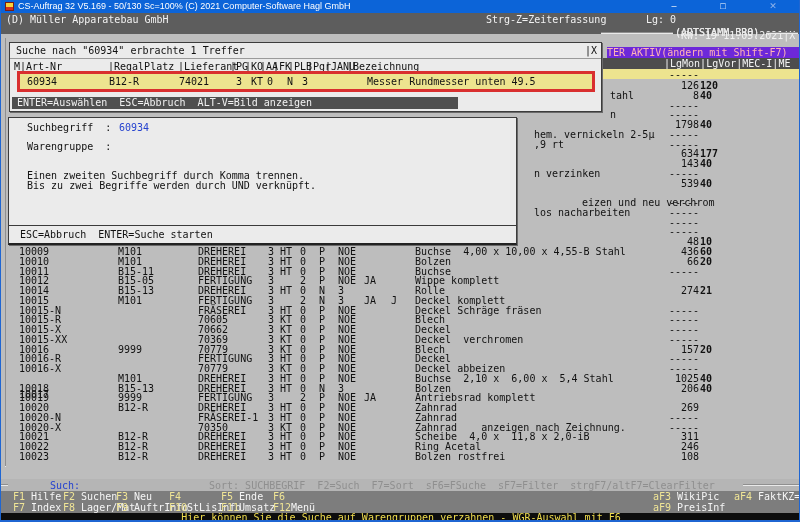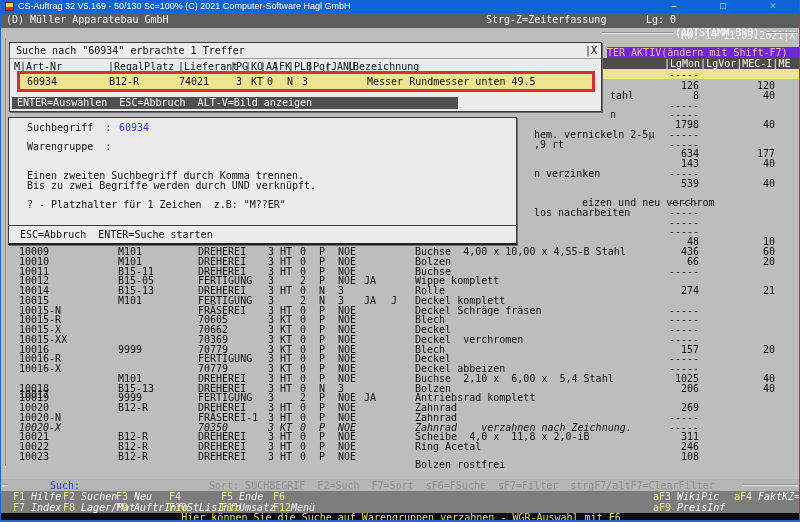--- a/index.html
+++ b/index.html
@@ -8,30 +8,30 @@
           box-sizing:border-box;border-left:1px solid #1f66d2;border-right:1px solid #1f66d2;border-bottom:2px solid #1f66d2;}
   .abs{position:absolute;white-space:pre;line-height:10px;}
   
   .titlebar{position:absolute;left:0;top:0;width:800px;height:13px;background:#0c64d8;color:#fff;
             font-family:"Liberation Sans",sans-serif;font-size:9px;line-height:13px;}
   .titlebar .ttl{position:absolute;left:17px;top:0;}
   .appicon{position:absolute;left:4px;top:2px;width:9px;height:9px;background:
            linear-gradient(180deg,#f7d23c 0 55%,#d22f1e 55% 100%);border:1px solid #7a1d12;box-sizing:border-box;}
   .winbtn{position:absolute;top:0;width:14px;text-align:center;color:#fff;cursor:default;}
   
-  .appbar{position:absolute;left:0;top:13px;width:800px;height:15px;background:#5d5d5d;color:#f2f2f2;}
+  .appbar{position:absolute;left:0;top:13px;width:800px;height:21px;background:#5d5d5d;color:#f2f2f2;}
   .appbar span{line-height:13px;}
   
   .browse-line{position:absolute;height:1px;background:#8f8f8f;border-bottom:1px solid #e9e9e9;}
   .browse-label{color:#e6e6e6;text-shadow:0 0 0 #fff;}
   .filter-banner{position:absolute;left:606px;top:47px;width:192px;height:21px;background:#6d28d9;color:#ffb4b4;line-height:11px;}
   .bg-header{position:absolute;left:601px;top:58px;width:199px;height:11px;background:#4d4d4d;color:#f4f4f4;line-height:11px;}
   .cursor-row{position:absolute;left:601px;top:69px;width:199px;height:10px;background:#ede48f;}
   .lgmon{position:absolute;left:658px;width:40px;text-align:right;white-space:pre;}
-  .lgvor{position:absolute;left:738px;width:36px;text-align:right;white-space:pre;}
+  .lgvor{position:absolute;left:699px;width:36px;text-align:left;white-space:pre;font-weight:bold;}
   .trow{position:absolute;left:0;width:800px;height:9.75px;}
   .trow span{position:absolute;top:0;white-space:pre;}
   .c-art{left:18px}.c-regal{left:117px}.c-lief{left:197px}.c-pg{left:267px}.c-ko{left:279px}
   .c-aa{left:299px}.c-fk{left:318px}.c-plb{left:337px}.c-pgr{left:363px}.c-janu{left:390px}.c-bez{left:414px}
   
   .dlg{position:absolute;background:#ebebeb;border:1px solid #3c3c3c;box-shadow:1px 1px 0 #6a6a6a;box-sizing:border-box;}
   .dlg1{left:8px;top:42px;width:593px;height:70px;}
   .dlg1 .sep{position:absolute;left:0;top:15px;width:100%;height:1px;background:#9a9a9a;}
   .resultbox{position:absolute;left:7px;top:28px;width:578px;height:21px;background:#ede48f;border:3px solid #d92f2f;box-sizing:border-box;}
   .resultbox span{position:absolute;top:2px;white-space:pre;}
@@ -41,21 +41,21 @@
   .blue{color:#2643cf;}
   
   .statusbar{position:absolute;left:0;top:466px;width:800px;height:13px;background:#4f4f4f;color:#f2f2f2;border-top:1px solid #7b7b7b;box-sizing:border-box;}
   .statusbar span{line-height:12px;}
   .sortbar{position:absolute;left:0;top:479px;width:800px;height:12px;background:#b5b5b5;}
   .sortbar span{line-height:12px;}
   .graytxt{color:#8f8f8f;}
   .fbar{position:absolute;left:0;width:800px;height:11px;background:#7d7d7d;}
   .fkey{position:absolute;top:0;white-space:pre;line-height:11px;}
   .fkey .k{color:#f0e596;}
-  .fkey .l{color:#f6f6f6;font-style:italic;}
+  .fkey .l{color:#f6f6f6;}
   .msgbar{position:absolute;left:0;top:513px;width:800px;height:9px;background:#0d0d0d;color:#f0dd4e;text-align:center;line-height:9px;}
 </style>
 </head>
 <body>
 
 <div id="screen">
 
   <div class="titlebar">
     <span class="appicon"></span>
     <span class="ttl">CS-Auftrag 32 V5.169 - 50/130 Sc=100% (C) 2021 Computer-Software Hagl GmbH</span>
@@ -358,29 +358,29 @@
         <span style="top: 0px; position: absolute; white-space: pre;" class="c-art">10020-N</span>
         <span style="top: 0px; position: absolute; white-space: pre;" class="c-lief">FRÄSEREI-1</span>
         <span style="top: 0px; position: absolute; white-space: pre;" class="c-pg">3</span>
         <span style="top: 0px; position: absolute; white-space: pre;" class="c-ko">HT</span>
         <span style="top: 0px; position: absolute; white-space: pre;" class="c-aa">0</span>
         <span style="top: 0px; position: absolute; white-space: pre;" class="c-fk">P</span>
         <span style="top: 0px; position: absolute; white-space: pre;" class="c-plb">NOE</span>
         <span style="top: 0px; position: absolute; white-space: pre;" class="c-bez">Zahnrad</span>
         <span style="top: 0px; position: absolute; white-space: pre;" class="lgmon">-----</span>
       </div>
-      <div class="trow" style="top: 421.5px; font-style: italic;">
+      <div class="trow" style="top: 421.5px;">
         <span style="top: 0px; position: absolute; white-space: pre;" class="c-art">10020-X</span>
         <span style="top: 0px; position: absolute; white-space: pre;" class="c-lief">70350</span>
         <span style="top: 0px; position: absolute; white-space: pre;" class="c-pg">3</span>
         <span style="top: 0px; position: absolute; white-space: pre;" class="c-ko">KT</span>
         <span style="top: 0px; position: absolute; white-space: pre;" class="c-aa">0</span>
         <span style="top: 0px; position: absolute; white-space: pre;" class="c-fk">P</span>
         <span style="top: 0px; position: absolute; white-space: pre;" class="c-plb">NOE</span>
-        <span style="top: 0px; position: absolute; white-space: pre;" class="c-bez">Zahnrad    verzahnen nach Zeichnung.</span>
+        <span style="top: 0px; position: absolute; white-space: pre;" class="c-bez">Zahnrad    anzeigen nach Zeichnung.</span>
         <span style="top: 0px; position: absolute; white-space: pre;" class="lgmon">-----</span>
       </div>
       <div class="trow" style="top: 431.25px;">
         <span style="top: 0px; position: absolute; white-space: pre;" class="c-art">10021</span>
         <span style="top: 0px; position: absolute; white-space: pre;" class="c-regal">B12-R</span>
         <span style="top: 0px; position: absolute; white-space: pre;" class="c-lief">DREHEREI</span>
         <span style="top: 0px; position: absolute; white-space: pre;" class="c-pg">3</span>
         <span style="top: 0px; position: absolute; white-space: pre;" class="c-ko">HT</span>
         <span style="top: 0px; position: absolute; white-space: pre;" class="c-aa">0</span>
         <span style="top: 0px; position: absolute; white-space: pre;" class="c-fk">P</span>
@@ -402,21 +402,21 @@
       </div>
       <div class="trow" style="top: 450.75px;">
         <span style="top: 0px; position: absolute; white-space: pre;" class="c-art">10023</span>
         <span style="top: 0px; position: absolute; white-space: pre;" class="c-regal">B12-R</span>
         <span style="top: 0px; position: absolute; white-space: pre;" class="c-lief">DREHEREI</span>
         <span style="top: 0px; position: absolute; white-space: pre;" class="c-pg">3</span>
         <span style="top: 0px; position: absolute; white-space: pre;" class="c-ko">HT</span>
         <span style="top: 0px; position: absolute; white-space: pre;" class="c-aa">0</span>
         <span style="top: 0px; position: absolute; white-space: pre;" class="c-fk">P</span>
         <span style="top: 0px; position: absolute; white-space: pre;" class="c-plb">NOE</span>
-        <span style="top: 8px; position: absolute; white-space: pre;" class="c-bez">Bolzen rostfrei</span>
+        <span style="top: 0px; position: absolute; white-space: pre;" class="c-bez">Bolzen rostfrei</span>
         <span style="top: 0px; position: absolute; white-space: pre;" class="lgmon">108</span>
       </div>
     </div>
 
   <div class="dlg dlg1">
     <span class="abs" style="left:6px;top:3px;">Suche nach "60934" erbrachte 1 Treffer</span>
     <span class="abs" style="left:575px;top:3px;">|X</span>
     <div class="sep"></div>
     <div id="dlg1-header" class="abs" style="left:0;top:19px;width:100%;height:10px;"><span style="left: 4px; top: 0px; position: absolute; white-space: pre;">M|Art-Nr</span><span style="left: 98px; top: 0px; position: absolute; white-space: pre;">|RegalPlatz</span><span style="left: 168px; top: 0px; position: absolute; white-space: pre;">|Lieferant</span><span style="left: 220px; top: 0px; position: absolute; white-space: pre;">|PG</span><span style="left: 235px; top: 0px; position: absolute; white-space: pre;">|KO</span><span style="left: 250px; top: 0px; position: absolute; white-space: pre;">|AA</span><span style="left: 263px; top: 0px; position: absolute; white-space: pre;">|FK</span><span style="left: 278px; top: 0px; position: absolute; white-space: pre;">|PLB</span><span style="left: 297px; top: 0px; position: absolute; white-space: pre;">|Pgr</span><span style="left: 315px; top: 0px; position: absolute; white-space: pre;">|JANU</span><span style="left: 337px; top: 0px; position: absolute; white-space: pre;">|Bezeichnung</span></div>
     <div id="dlg1-result" class="resultbox">
@@ -435,21 +435,20 @@
     </div>
   </div>
 
   <div class="dlg dlg2">
     <span class="abs" style="left:18px;top:5px;">Suchbegriff  :</span>
     <span class="abs blue" style="left:110px;top:5px;">60934</span>
     <span class="abs" style="left:18px;top:24px;">Warengruppe  :</span>
     <span class="abs blue" style="left:110px;top:24px;"></span>
     <span class="abs" style="left:18px;top:53px;">Einen zweiten Suchbegriff durch Komma trennen.</span>
     <span class="abs" style="left:18px;top:63px;">Bis zu zwei Begriffe werden durch UND verknüpft.</span>
-    <span class="abs" style="left:18px;top:82px;">? - Platzhalter für 1 Zeichen  z.B: "M??ER"</span>
     <div class="sep"></div>
     <span class="abs" style="left:11px;top:112px;">ESC=Abbruch  ENTER=Suche starten</span>
   </div>
 
 
   <div class="sortbar">
     <div class="browse-line" style="left:0;top:5px;width:7px;"></div>
     <span class="abs blue" style="left:9px;top:1px;line-height:12px;margin-left:40px;">Such:</span>
     <span class="abs graytxt" style="left:208px;top:1px;line-height:12px;">Sort: SUCHBEGRIF  F2=Such  F7=Sort  sF6=FSuche  sF7=Filter  strgF7/altF7=ClearFilter</span>
     <div class="browse-line" style="left:742px;top:5px;width:56px;"></div>

